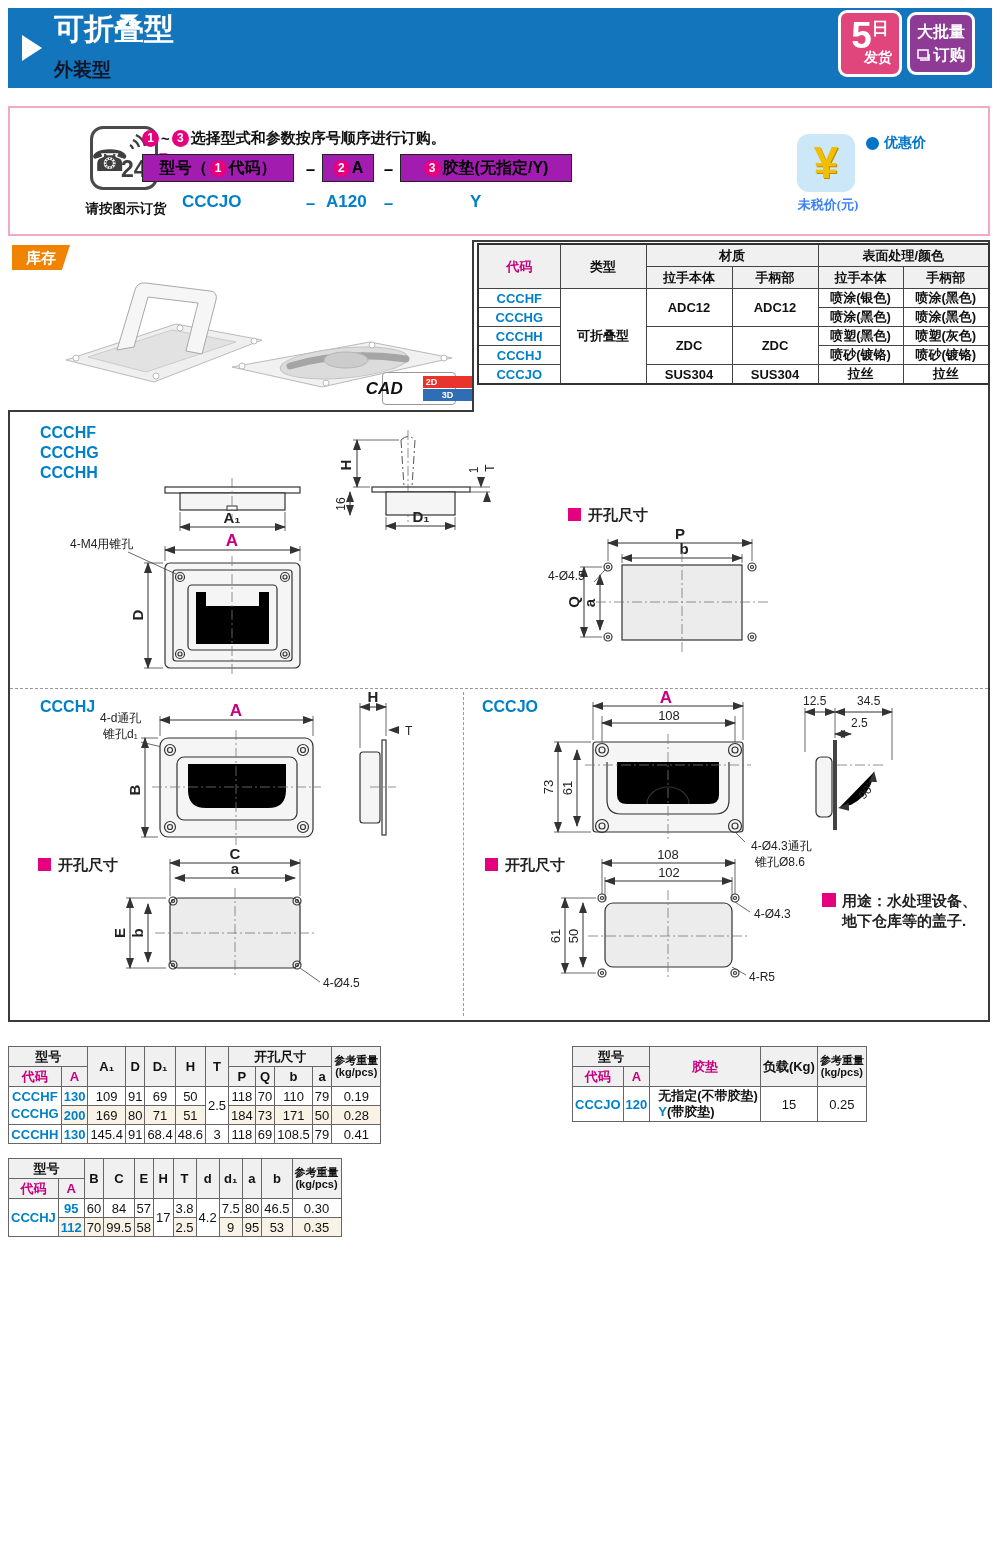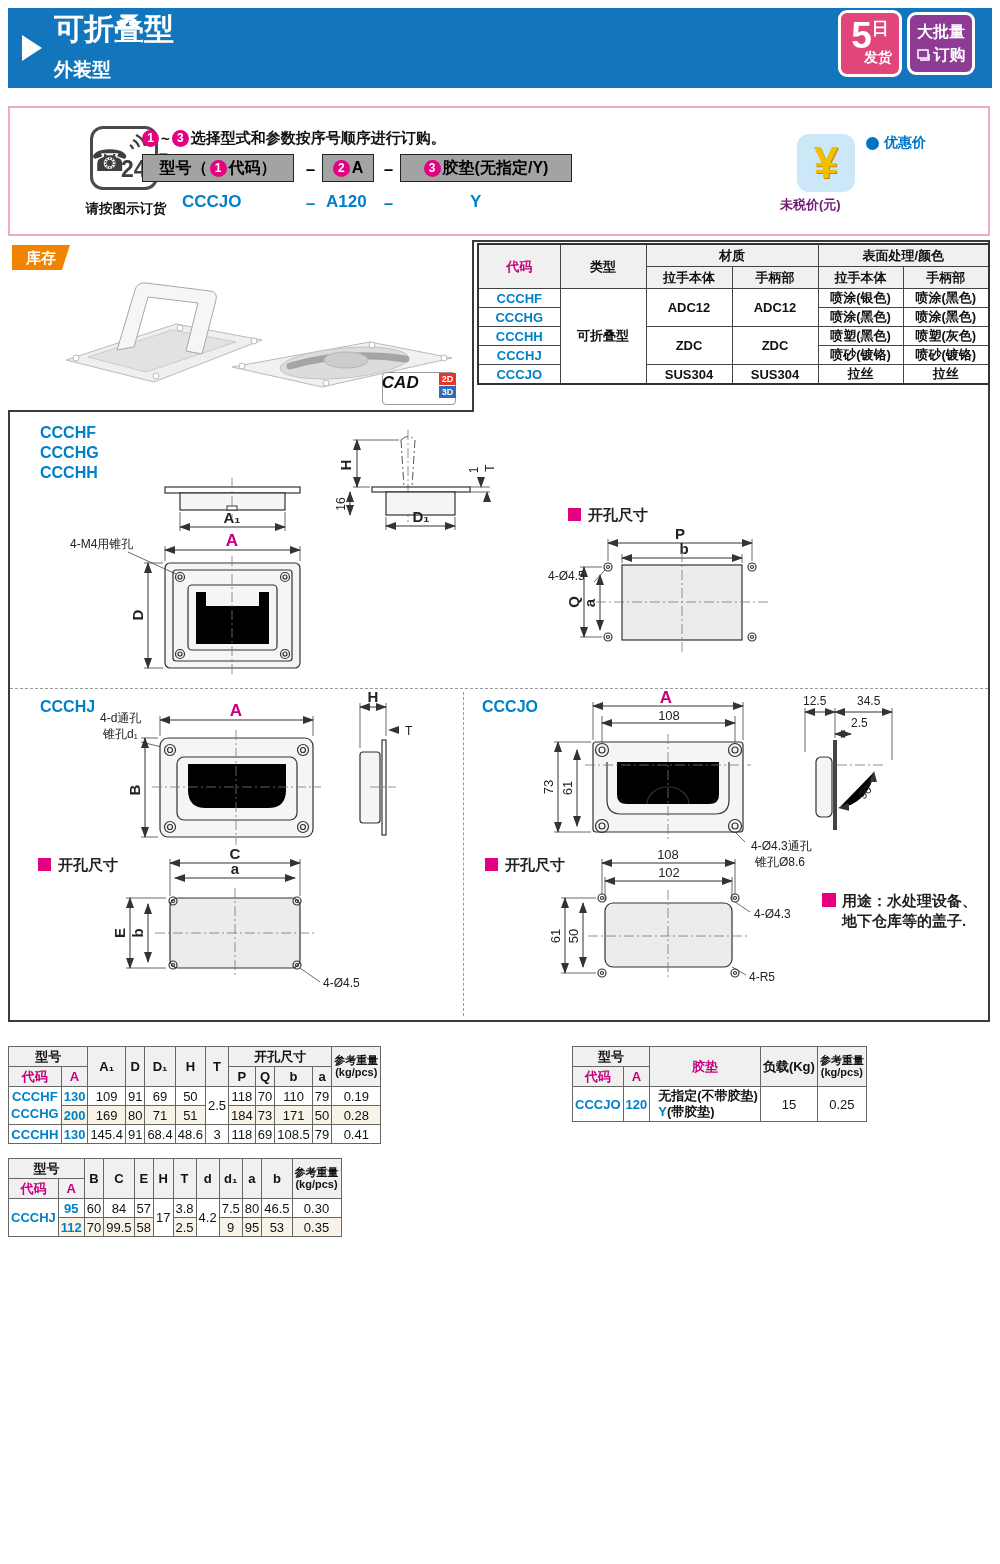--- a/index.html
+++ b/index.html
@@ -5,64 +5,64 @@
   html,body{margin:0;padding:0;background:#fff;font-family:"Liberation Sans",sans-serif;}
   .page{position:relative;width:1000px;height:1564px;background:#fff;overflow:hidden;}
   .abs{position:absolute;}
 
   
   .topbar{position:absolute;left:8px;top:8px;width:984px;height:80px;background:#1376bd;display:flex;align-items:center;}
   .title{color:#fff;font-size:42px;font-weight:bold;margin-left:22px;letter-spacing:2px;white-space:nowrap;}
   .tri{width:0;height:0;border-left:20px solid #fff;border-top:13px solid transparent;border-bottom:13px solid transparent;margin:0 12px 0 14px;}
   .subcol{display:flex;flex-direction:column;}
   .cat{color:#fff;font-size:30px;font-weight:bold;line-height:1;}
-  .subcat{color:#ffffff;font-size:19px;font-weight:bold;margin-top:13px;}
+  .subcat{color:#0f172a;font-size:19px;font-weight:bold;margin-top:13px;}
   .badge{position:absolute;border:3px solid #fff;border-radius:9px;color:#fff;text-align:center;box-sizing:border-box;}
   .bship{left:830px;top:2px;width:64px;height:67px;background:#e0457b;display:flex;flex-direction:column;justify-content:center;}
   .b5row{display:flex;align-items:flex-start;justify-content:center;line-height:.85;}
   .b5{font-size:37px;font-weight:bold;}
   .bday{font-size:17px;font-weight:bold;margin-top:2px;}
   .bship2{font-size:14px;font-weight:bold;margin-top:-2px;text-align:right;padding-right:7px;}
   .bbulk{left:899px;top:4px;width:68px;height:63px;background:#8e3b95;display:flex;flex-direction:column;justify-content:center;gap:2px;}
   .bbulk .l1{font-size:16px;font-weight:bold;}
   .bbulk .l2{font-size:16px;font-weight:bold;display:flex;align-items:center;justify-content:center;gap:2px;}
 
   
   .orderbox{position:absolute;left:8px;top:106px;width:982px;height:130px;border:2px solid #f2a9c1;box-sizing:border-box;background:#fff;}
   .phonebox{position:absolute;left:80px;top:18px;width:68px;height:64px;border:3.5px solid #4a4a4a;border-radius:13px;box-sizing:border-box;}
   .phonecap{position:absolute;left:48px;top:92px;width:136px;text-align:center;font-size:13.5px;font-weight:bold;color:#111;}
   .hand{position:absolute;left:146px;top:34px;font-size:32px;color:#e5007f;font-weight:bold;}
   .instr{position:absolute;left:132px;top:21px;font-size:15px;font-weight:bold;color:#111;display:flex;align-items:center;gap:2px;}
   .circ{display:inline-block;width:17px;height:17px;border-radius:50%;background:#e5007f;color:#fff;font-size:12px;font-weight:bold;text-align:center;line-height:17px;flex:0 0 auto;}
-  .obox{position:absolute;height:28px;border:1.5px solid #222;box-sizing:border-box;display:flex;align-items:center;justify-content:center;font-size:16px;font-weight:bold;gap:2px;background:#a3a3a3;}
+  .obox{position:absolute;height:28px;border:1.5px solid #222;box-sizing:border-box;display:flex;align-items:center;justify-content:center;font-size:16px;font-weight:bold;gap:2px;background:#a21caf;}
   .ob1{left:132px;top:46px;width:152px;}
   .ob2{left:312px;top:46px;width:52px;}
   .ob3{left:390px;top:46px;width:172px;}
   .odash{position:absolute;top:50px;font-size:17px;font-weight:bold;}
   .od1{left:292px;} .od2{left:370px;}
   .exrow{position:absolute;top:84px;color:#0080c8;font-weight:bold;font-size:17px;}
   .ex1{left:172px;} .exd1{left:292px;} .ex2{left:316px;} .exd2{left:370px;} .ex3{left:460px;}
   .yenbox{position:absolute;left:787px;top:26px;width:58px;height:58px;background:#cce7f7;border-radius:12px;display:flex;align-items:center;justify-content:center;}
   .yen{font-size:44px;font-weight:bold;color:#f3bd00;text-shadow:1px 1px 0 #b98e00;}
-  .yencap{position:absolute;left:770px;top:88px;width:96px;font-size:13px;font-weight:bold;color:#701a75;}
+  .yencap{position:absolute;left:770px;top:88px;width:96px;text-align:center;font-size:13px;font-weight:bold;color:#3b82f6;font-family:Liberation Serif, serif;}
   .ytitle{position:absolute;left:856px;top:26px;font-size:14px;font-weight:bold;color:#0075c8;display:flex;align-items:center;gap:5px;}
   .bdot{width:13px;height:13px;border-radius:50%;background:#0075c8;display:inline-block;}
   .ptable{position:absolute;left:856px;top:46px;border-collapse:collapse;font-size:12px;font-weight:bold;color:#111;}
   .ptable td{border:1px solid #333;text-align:center;height:19px;padding:0 3px;}
   .pblue{background:#d6ecf9;}
 
   
   .bigbox{position:absolute;left:8px;top:240px;width:982px;height:782px;border:2px solid #3a3a3a;box-sizing:border-box;background:#fff;}
   .photobox{position:absolute;left:8px;top:240px;width:466px;height:172px;border-right:2px solid #3a3a3a;border-bottom:2px solid #3a3a3a;box-sizing:border-box;background:#fff;}
   .stock{position:absolute;left:12px;top:245px;width:58px;height:25px;background:#f08300;color:#fff;font-size:15px;font-weight:bold;text-align:center;line-height:25px;clip-path:polygon(0 0,100% 0,86% 100%,0 100%);}
-  .cadbadge{position:absolute;left:382px;top:372px;width:74px;height:33px;border:1px solid #999;border-radius:4px;background:#fff;display:flex;justify-content:center;gap:20px;box-sizing:border-box;}
+  .cadbadge{position:absolute;left:382px;top:372px;width:74px;height:33px;border:1px solid #999;border-radius:4px;background:#fff;display:flex;align-items:center;justify-content:center;gap:20px;box-sizing:border-box;}
   .cadtxt{font-size:17px;font-weight:bold;color:#111;font-style:italic;}
   .cadcol{display:flex;flex-direction:column;gap:1px;}
   .cad2d{background:#e8342c;color:#fff;font-size:9px;font-weight:bold;padding:0 3px;line-height:12px;}
-  .cad3d{background:#2f6eb5;color:#fff;font-size:9px;font-weight:bold;padding:0 3px;line-height:12px;}
+  .cad3d{background:#2f6eb5;color:#fff;font-size:9px;font-weight:bold;padding:0 19px;line-height:12px;}
 
   
   .mtab{position:absolute;left:477px;top:243px;border-collapse:collapse;font-size:13px;color:#111;table-layout:fixed;}
   .mtab th,.mtab td{border:1px solid #444;text-align:center;padding:0 2px;overflow:hidden;white-space:nowrap;}
   .mtab{border:2px solid #333;}
   .mtab th{background:#f0f0f0;font-weight:bold;height:21px;}
   .mtab td{height:17px;font-weight:bold;}
   .maghd{color:#c7007f !important;}
   .codec{color:#0080c8;font-weight:bold;}
 

